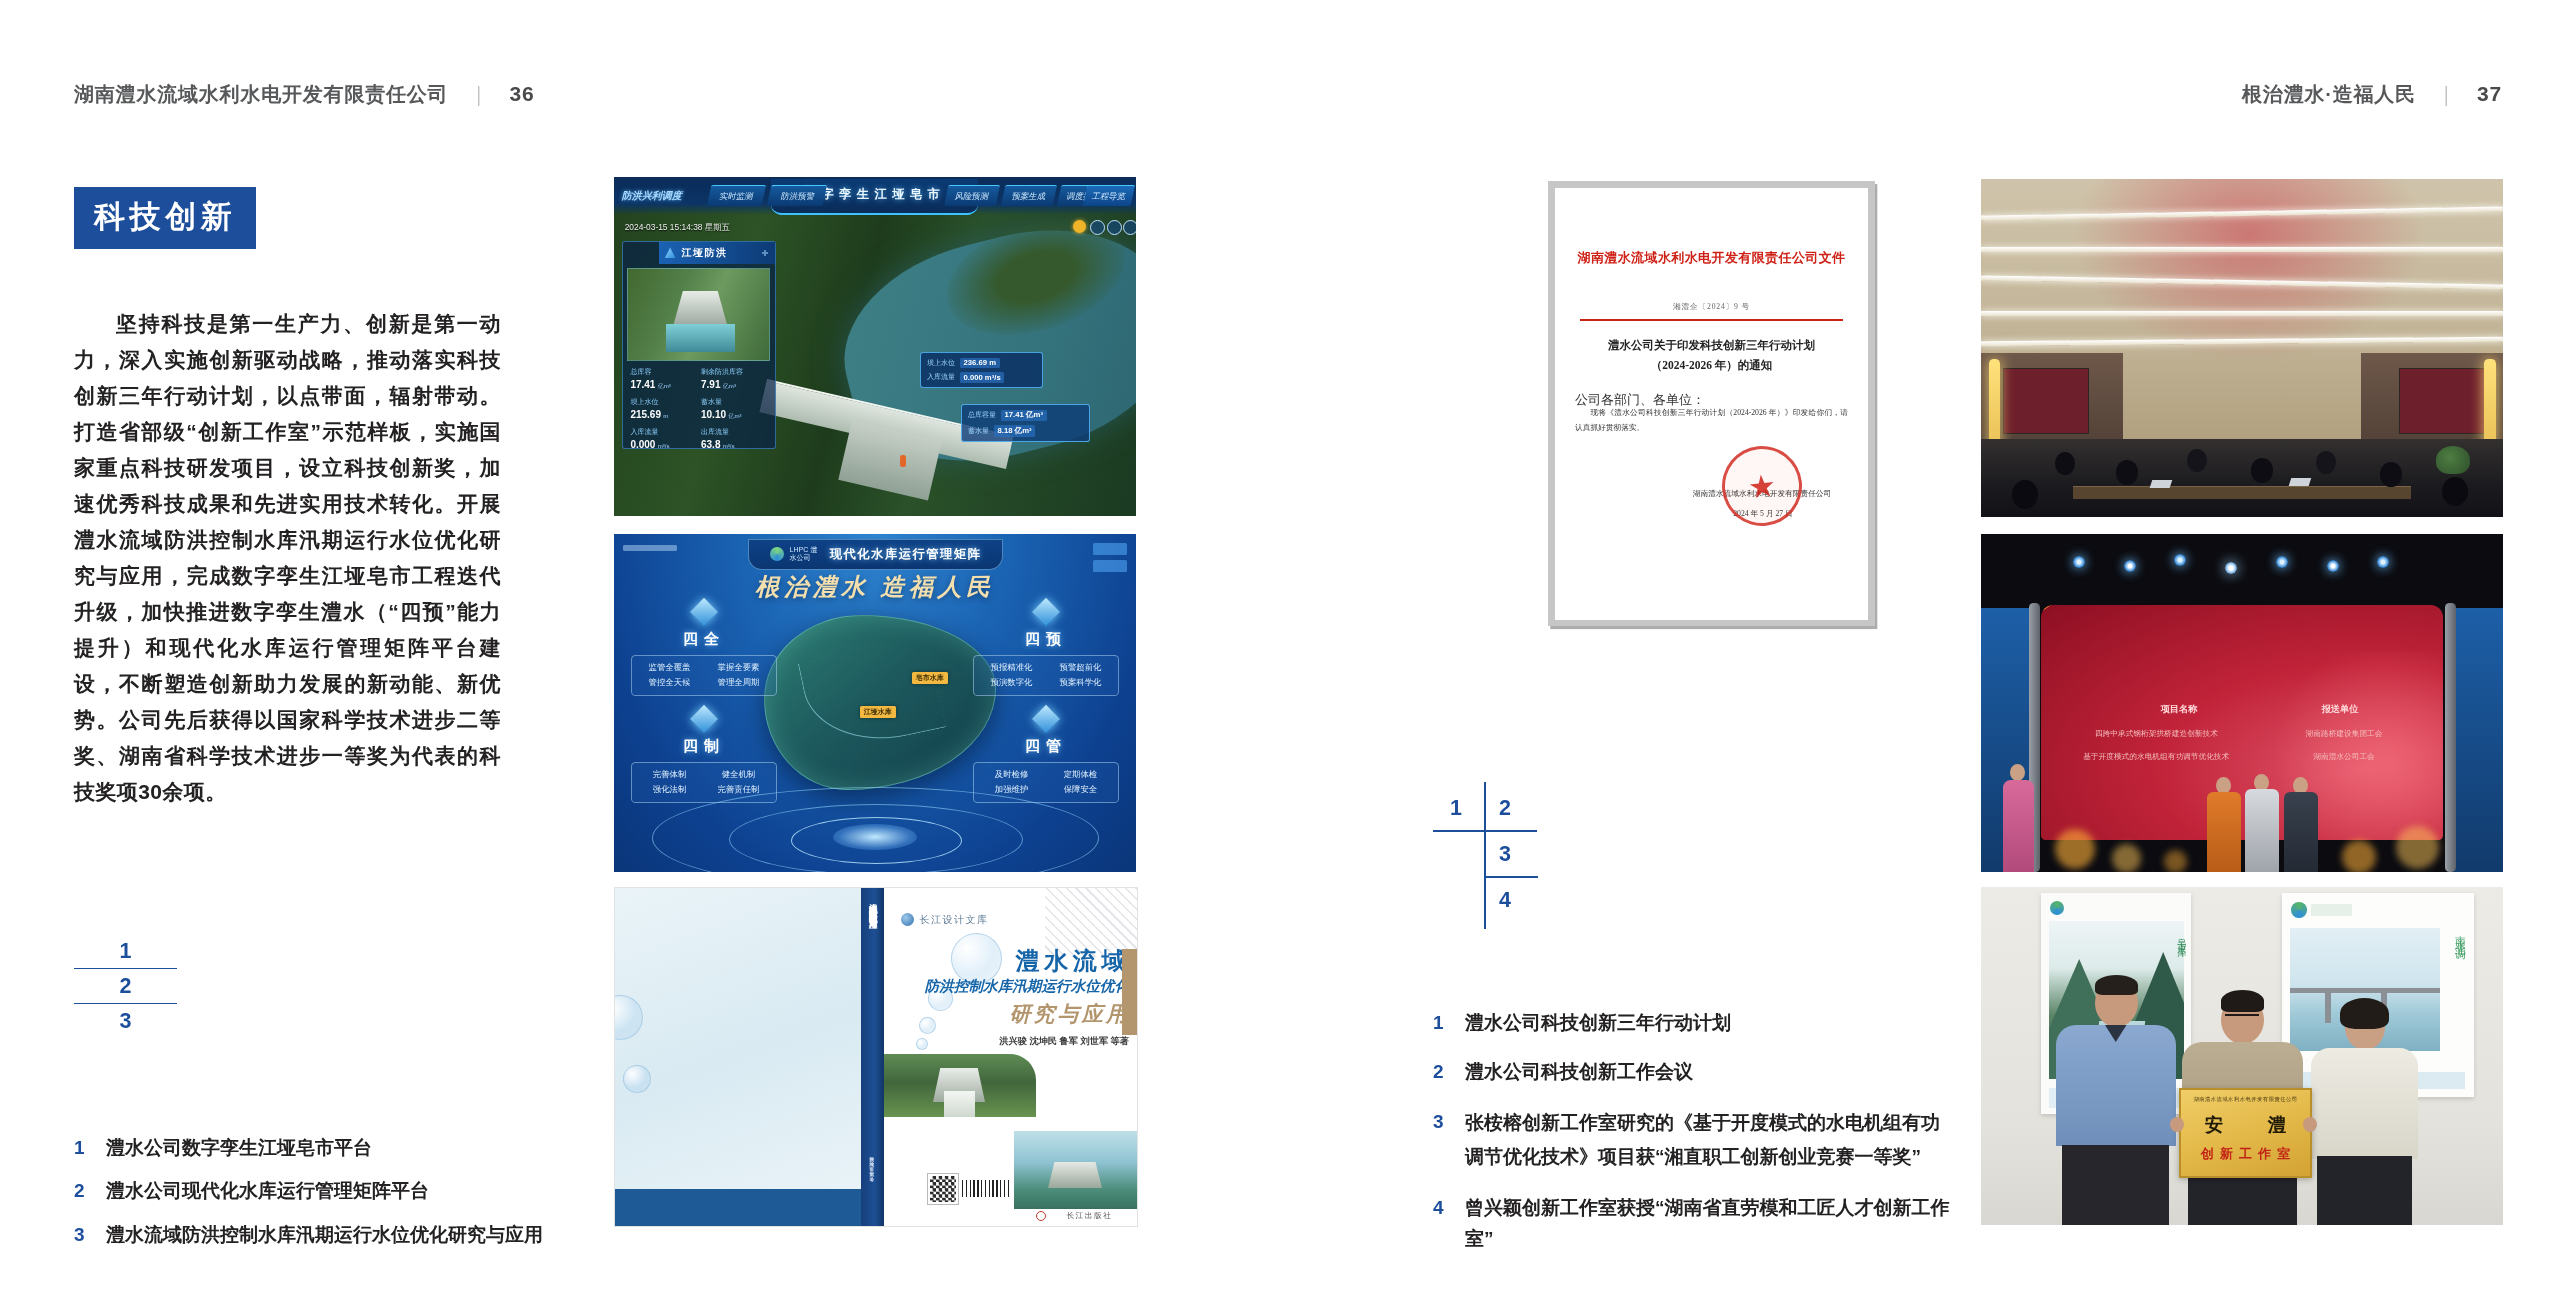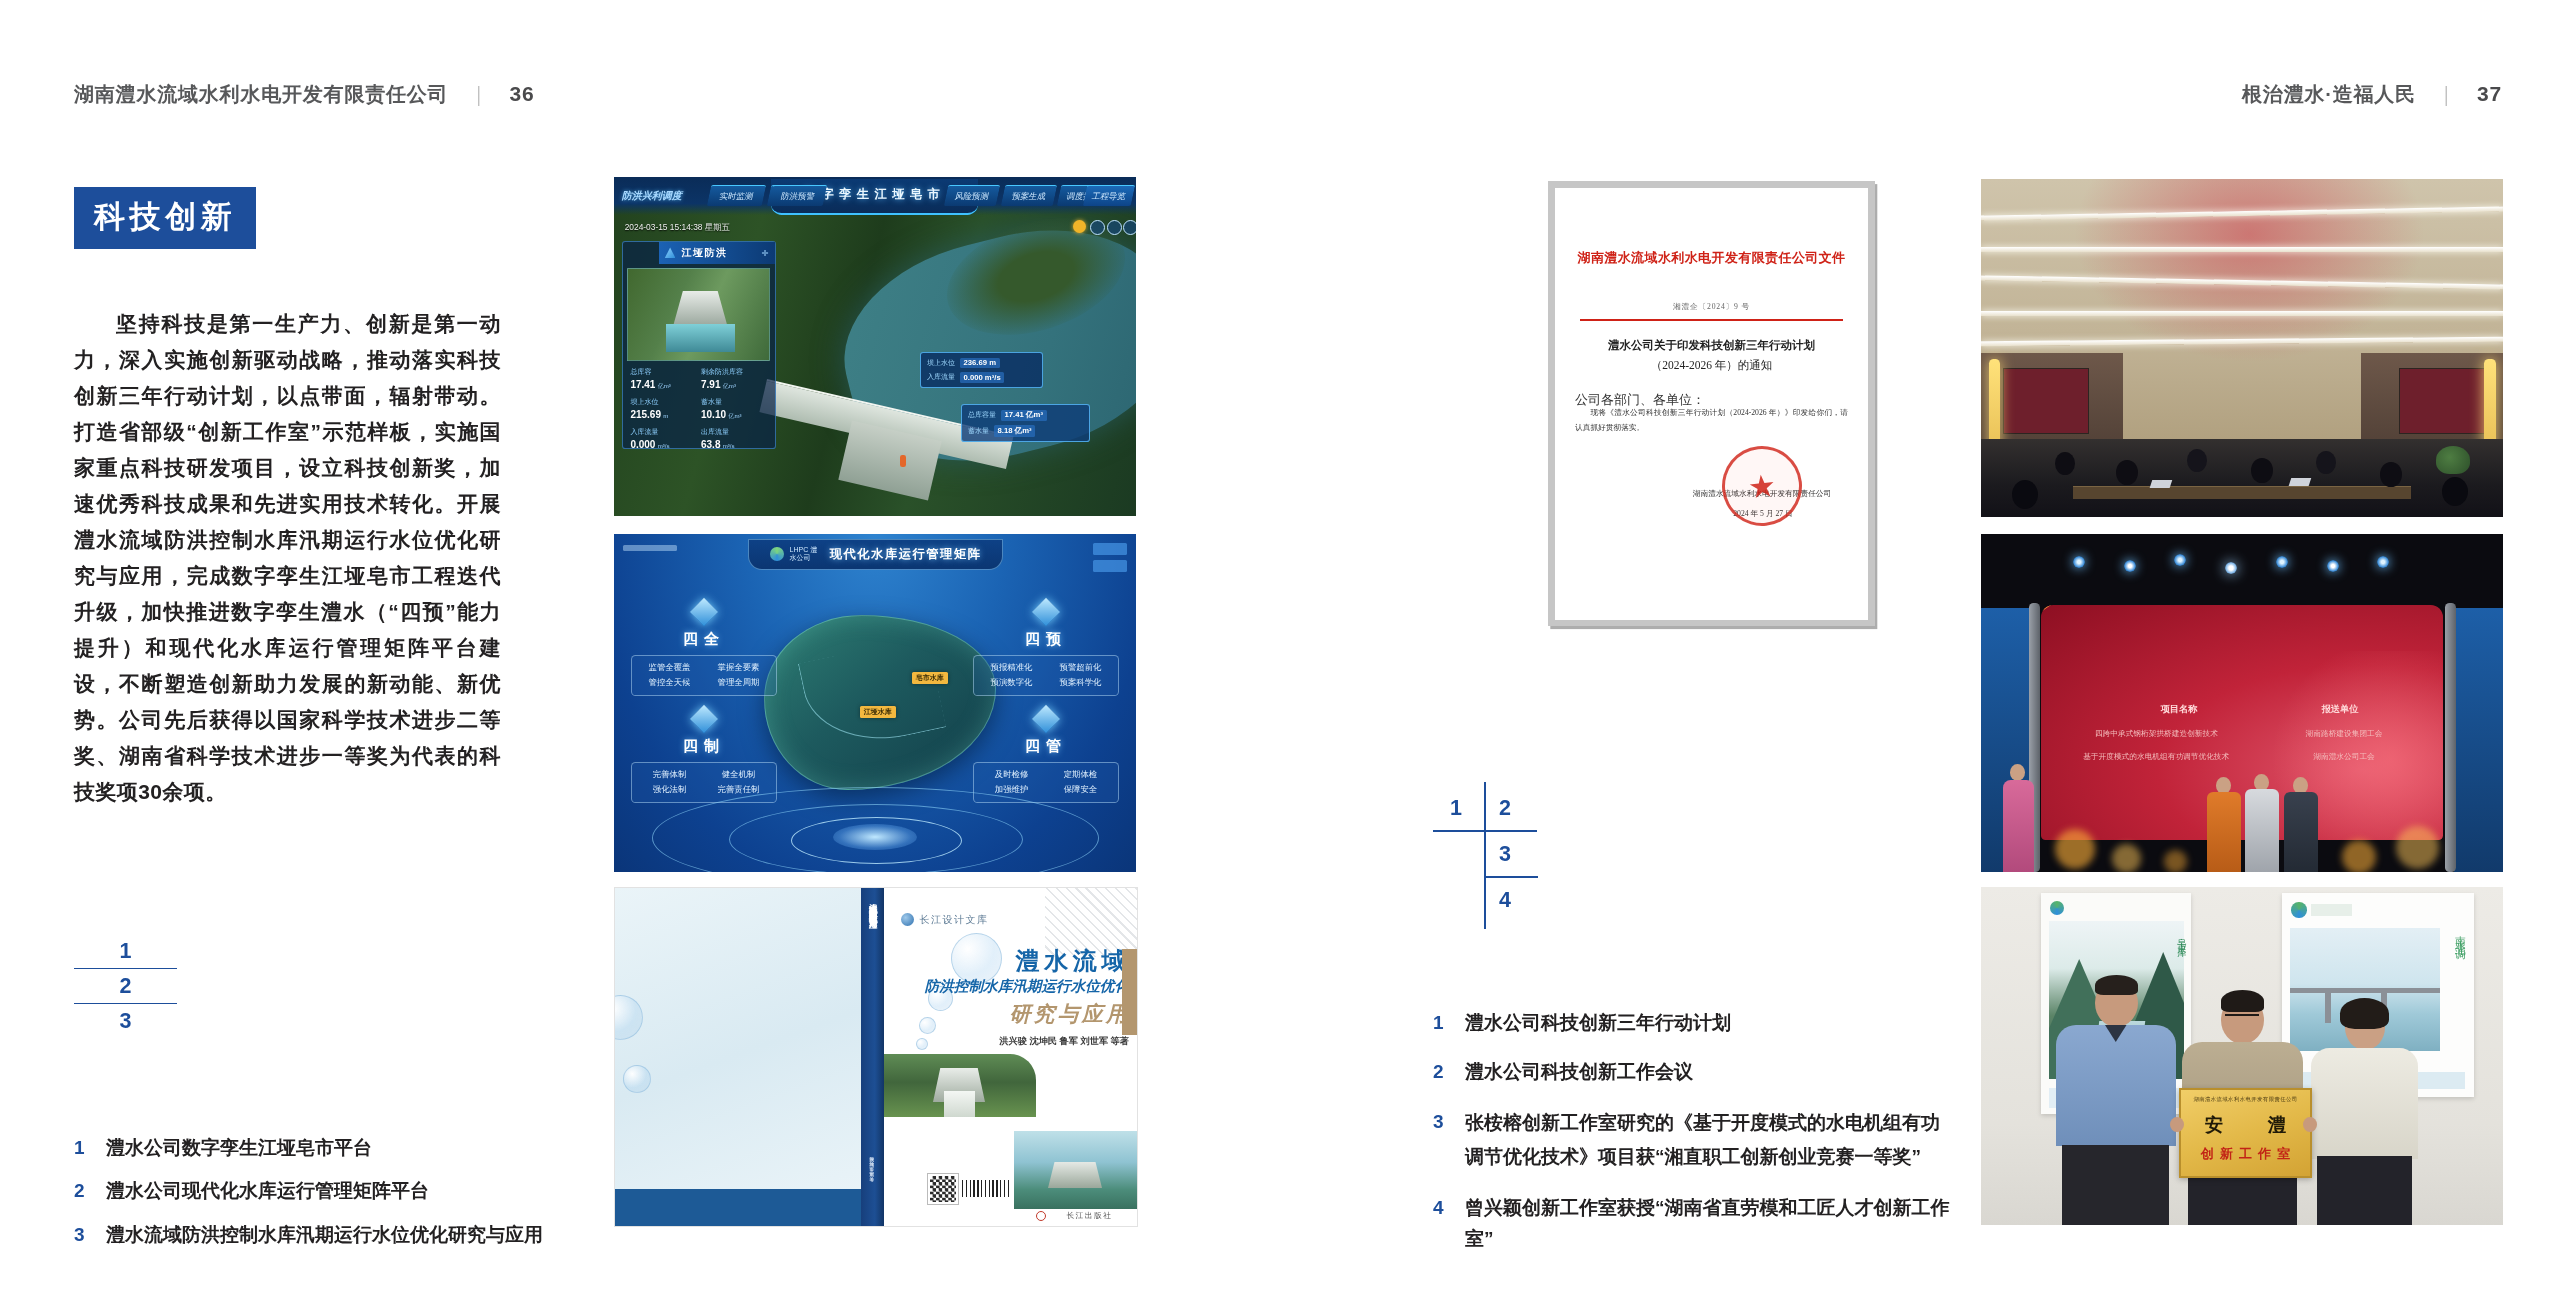--- a/index.html
+++ b/index.html
@@ -173,20 +173,21 @@
 
     <div class="abs" style="left:134px;top:4.6px;width:253px;height:29px;background:linear-gradient(180deg,#0e4186,#0b3672);border:0.8px solid rgba(140,210,255,.5);border-radius:0 0 14px 14px;display:flex;align-items:center;justify-content:center;gap:6.1px;">
       <span style="width:14px;height:14px;border-radius:50%;background:conic-gradient(#7ed67e,#2f8fd9,#7ed67e);display:inline-block;"></span>
       <span style="color:#cfe9ff;font-size:7px;line-height:7.7px;width:34px;">LHPC 澧水公司</span>
       <span style="color:#ffffff;font-size:12.3px;font-weight:700;letter-spacing:1.5px;text-shadow:0 0 6.1px rgba(120,200,255,.9);">现代化水库运行管理矩阵</span>
     </div>
     <div class="abs" style="left:9.2px;top:10.7px;width:54px;height:6.1px;background:rgba(200,230,255,.45);border-radius:1.5px;"></div>
     <div class="abs" style="right:9.2px;top:9.2px;width:34px;height:11.5px;background:rgba(70,150,230,.7);border-radius:1.5px;"></div>
     <div class="abs" style="right:9.2px;top:26px;width:34px;height:11.5px;background:rgba(70,150,230,.7);border-radius:1.5px;"></div>
 
+    <div class="abs" style="left:0;top:37px;width:522px;text-align:center;color:#f3dfae;font-size:24px;font-weight:700;font-style:italic;letter-spacing:4.6px;font-family:'Liberation Serif','DejaVu Serif',serif;text-shadow:0 1.5px 6.1px rgba(0,0,0,.35);">根治澧水 造福人民</div>
 
     <div class="abs" style="left:150px;top:81px;width:230px;height:173px;background:linear-gradient(140deg,#2f7f74 0%,#1d5a5e 45%,#113c48 100%);border-radius:42% 58% 64% 36% / 48% 42% 58% 52%;border:0.8px solid rgba(150,255,230,.4);box-shadow:0 7.7px 23px rgba(0,20,50,.55), inset 0 0 23px rgba(120,230,210,.25);"></div>
     <div class="abs" style="left:192px;top:115px;width:131px;height:92px;border-left:1.5px solid rgba(170,240,255,.55);border-bottom:1.5px solid rgba(170,240,255,.55);border-radius:0 0 0 70%;transform:rotate(-12deg);"></div>
     <div class="map-chip" style="left:298px;top:138px;">皂市水库</div>
     <div class="map-chip" style="left:246px;top:172px;">江垭水库</div>
 
     <div class="mx-group" style="left:17px;top:68px;">
       <div class="mx-diamond"></div>
       <div class="mx-label">四全</div>
       <div class="mx-panel">
@@ -273,21 +274,21 @@
       <span style="color:#555;font-size:7.7px;letter-spacing:1.5px;">长江出版社</span>
     </div>
   </div>
 
   <div class="media" style="left:1548px;top:181px;width:327px;height:445px;background:#c6c6c6;box-shadow:2.3px 3.1px 0 #adadad;">
     <div class="abs doc-serif" style="left:7px;top:7px;width:313px;height:432px;background:#ffffff;">
       <div style="position:absolute;left:5%;top:61px;width:90%;text-align:center;color:#cf2217;font-size:13px;font-weight:700;letter-spacing:0.4px;">湖南澧水流域水利水电开发有限责任公司文件</div>
       <div style="position:absolute;left:0;top:114px;width:100%;text-align:center;color:#666;font-size:7.7px;letter-spacing:0.8px;">湘澧企〔2024〕9 号</div>
       <div style="position:absolute;left:8%;top:131px;width:84%;height:1.5px;background:#cf2217;"></div>
       <div style="position:absolute;left:0;top:150px;width:100%;text-align:center;color:#222;font-size:11.5px;font-weight:700;">澧水公司关于印发科技创新三年行动计划</div>
-      <div style="position:absolute;left:0;top:170px;width:100%;text-align:center;color:#222;font-size:11.5px;font-weight:400;">（2024-2026 年）的通知</div>
+      <div style="position:absolute;left:0;top:170px;width:100%;text-align:center;color:#222;font-size:11.5px;font-weight:700;">（2024-2026 年）的通知</div>
       <div style="position:absolute;left:20px;top:203px;color:#333;font-size:13px;">公司各部门、各单位：</div>
       <div style="position:absolute;left:20px;top:218px;width:273px;color:#333;font-size:7.7px;line-height:14.6px;text-indent:2em;text-align:justify;">现将《澧水公司科技创新三年行动计划（2024-2026 年）》印发给你们，请认真抓好贯彻落实。</div>
       <div style="position:absolute;left:115px;top:301px;width:184px;text-align:center;color:#333;font-size:7.7px;">湖南澧水流域水利水电开发有限责任公司</div>
       <div style="position:absolute;left:131px;top:321px;width:154px;text-align:center;color:#333;font-size:7.7px;">2024 年 5 月 27 日</div>
       <div style="position:absolute;left:167px;top:258px;width:74px;height:74px;border-radius:50%;border:3.8px solid rgba(207,34,23,.8);display:flex;align-items:center;justify-content:center;transform:rotate(-6deg);background:rgba(255,120,110,.06);">
         <span style="color:rgba(207,34,23,.85);font-size:31px;line-height:31px;">★</span>
       </div>
     </div>
   </div>
 

